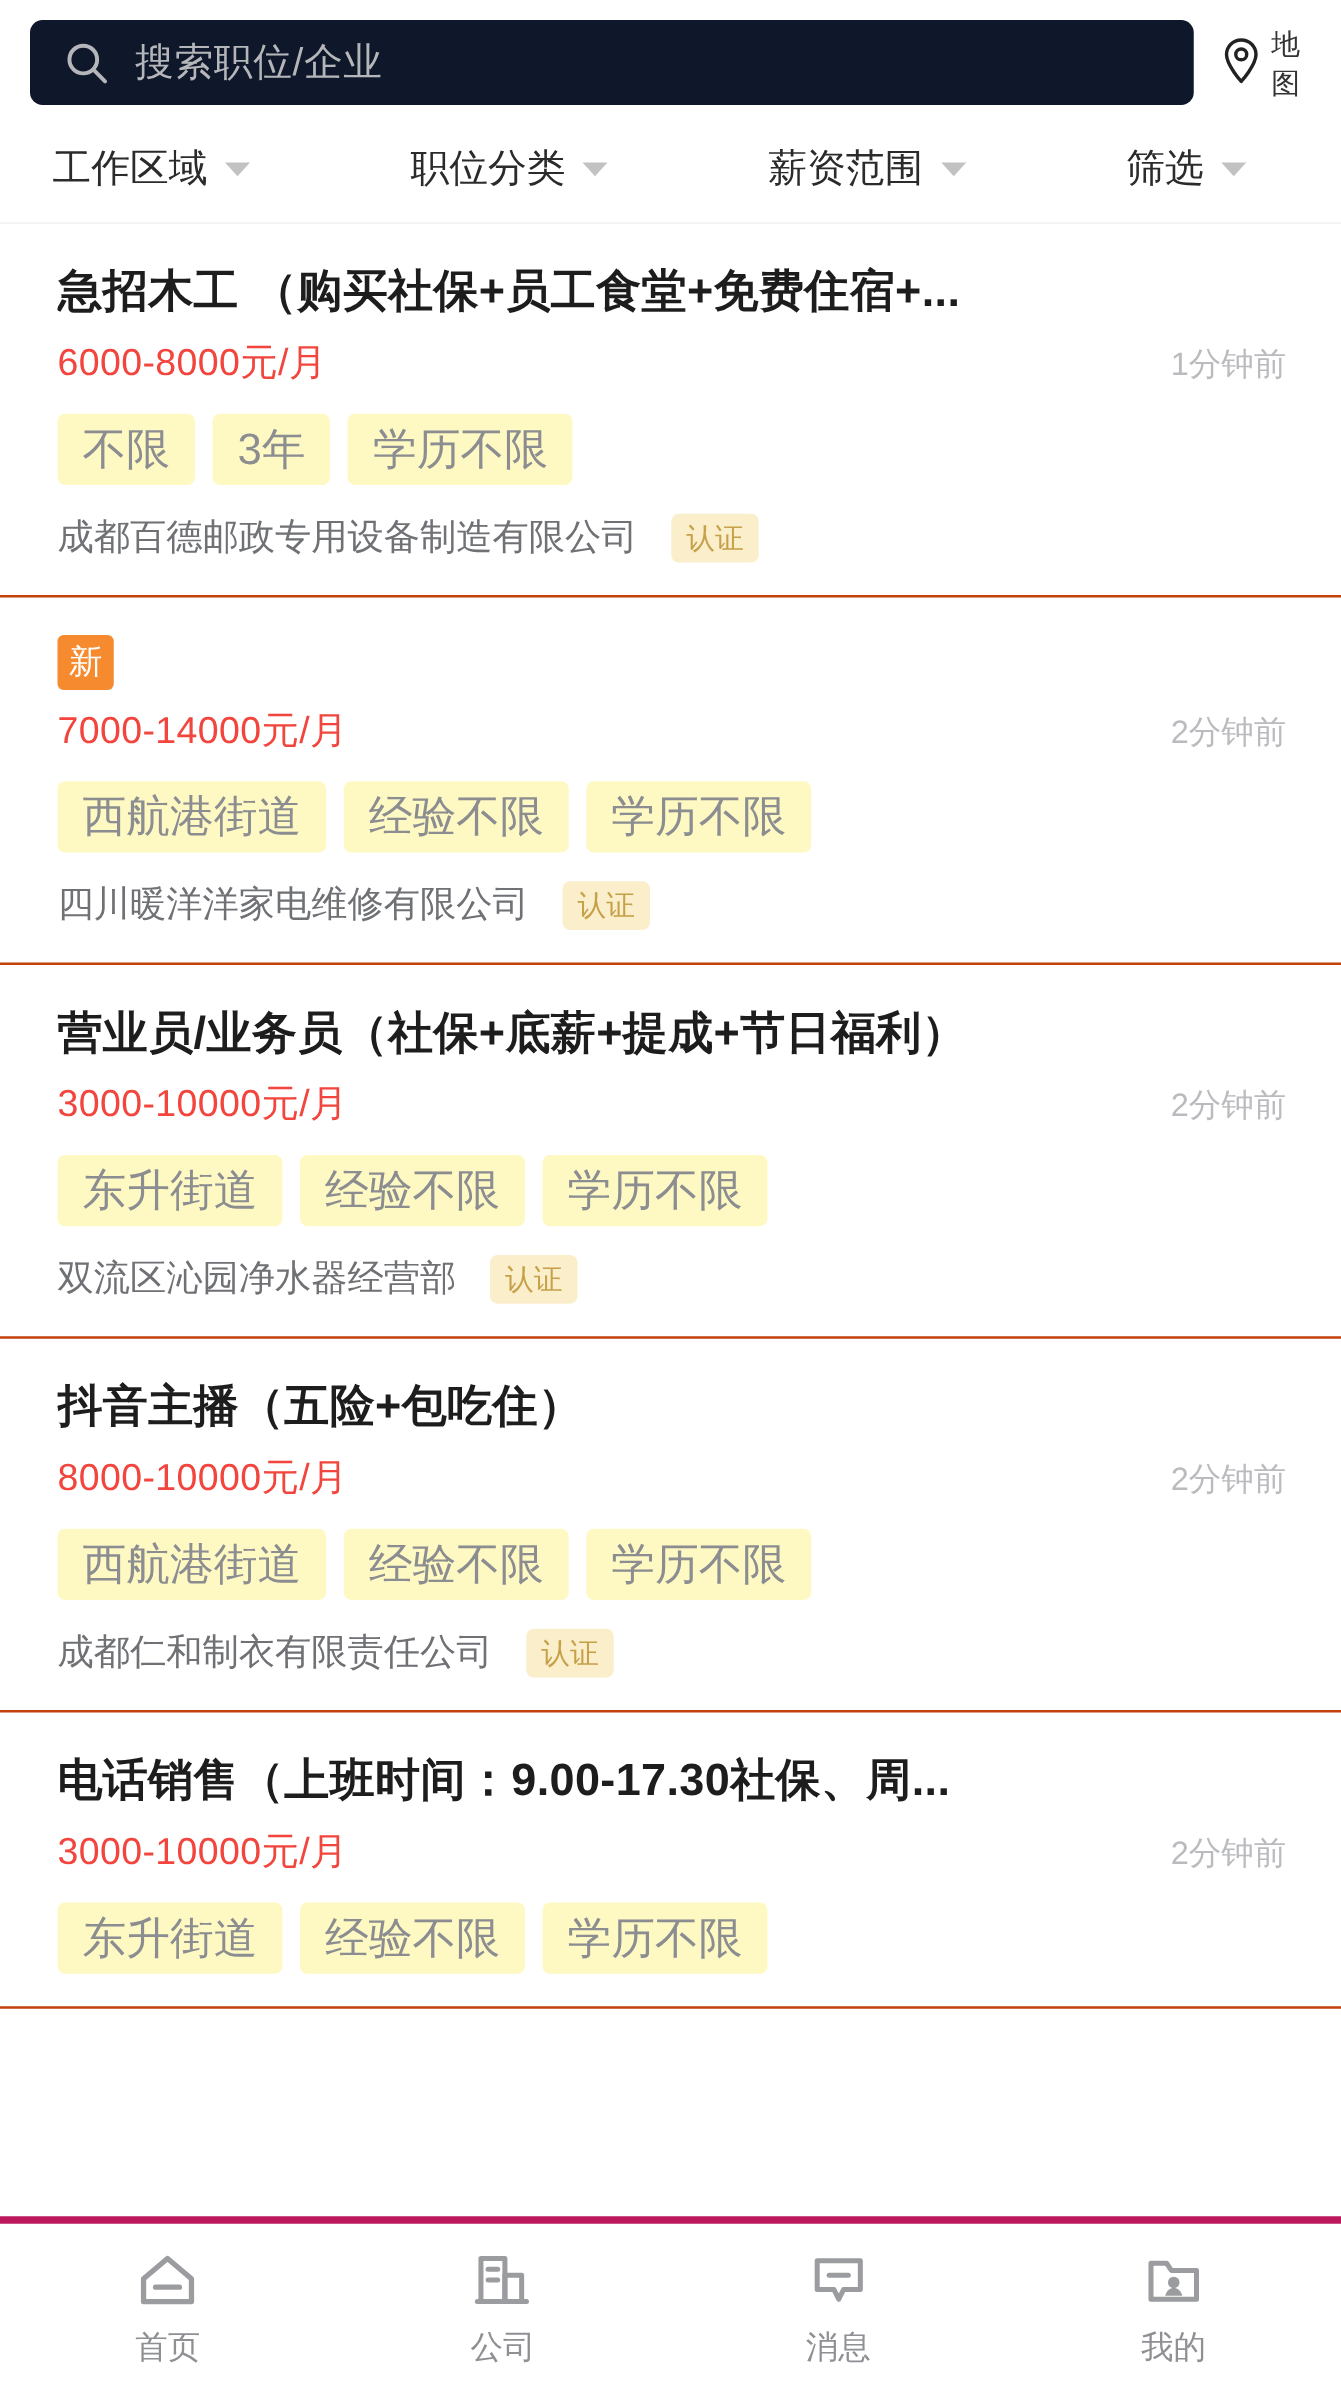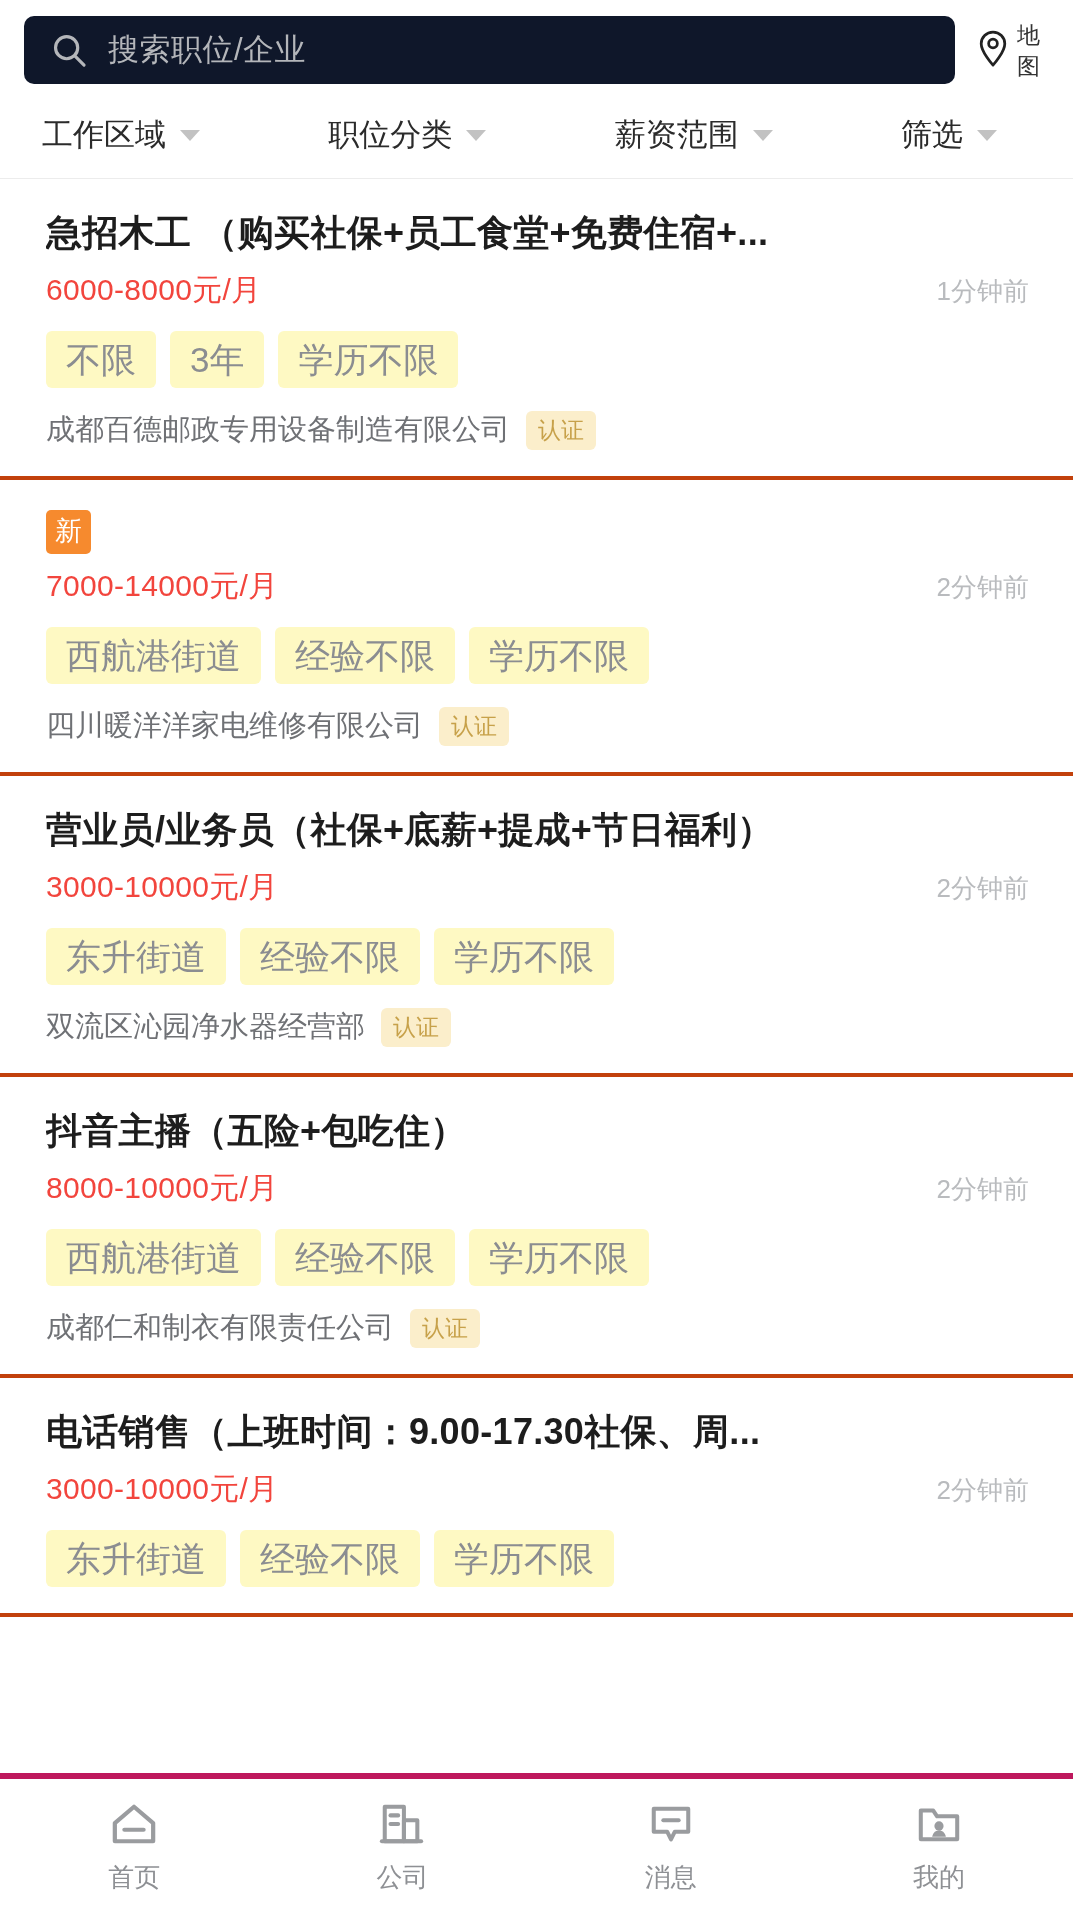--- a/index.html
+++ b/index.html
@@ -60,21 +60,21 @@
     width:0;height:0;
     border-left:10px solid transparent;
     border-right:10px solid transparent;
     border-top:11px solid #c2c2c2;
   }
 
   
   .job-list{ background:#fff; }
   .job-card{
     padding:30px 44px 26px 46px;
-    border-bottom:4px solid #c2410c;
+    border-bottom:2px solid #c2410c;
   }
   .job-title-row{
     display:flex; align-items:center; gap:14px;
     min-width:0;
   }
   .new-badge{
     flex:0 0 auto;
     background:#f68a2e;
     color:#fff;
     font-size:27px;
@@ -112,21 +112,21 @@
   .tag{
     background:#fef9c3;
     color:#8b8d91;
     font-size:35px;
     padding:11px 20px;
     border-radius:6px;
     line-height:1;
   }
   .company-row{
     display:flex; align-items:center;
-    gap:16px; margin-top:22px;
+    gap:27px; margin-top:22px;
   }
   .company-name{
     font-size:29px;
     color:#6f7175;
   }
   .cert-badge{
     background:#fbeecb;
     color:#c7a14a;
     font-size:23px;
     padding:8px 12px;

